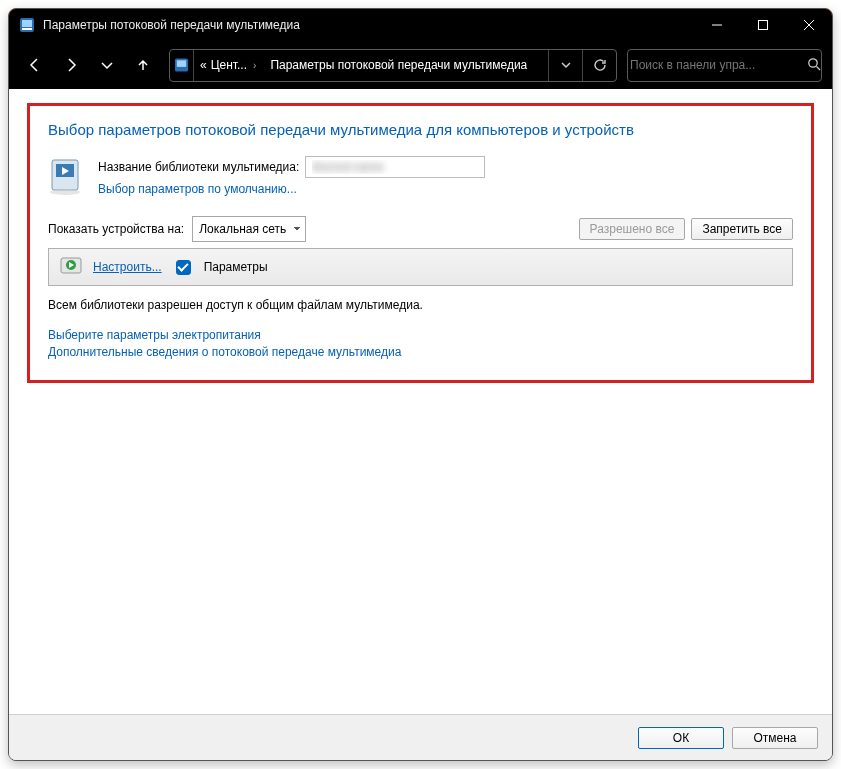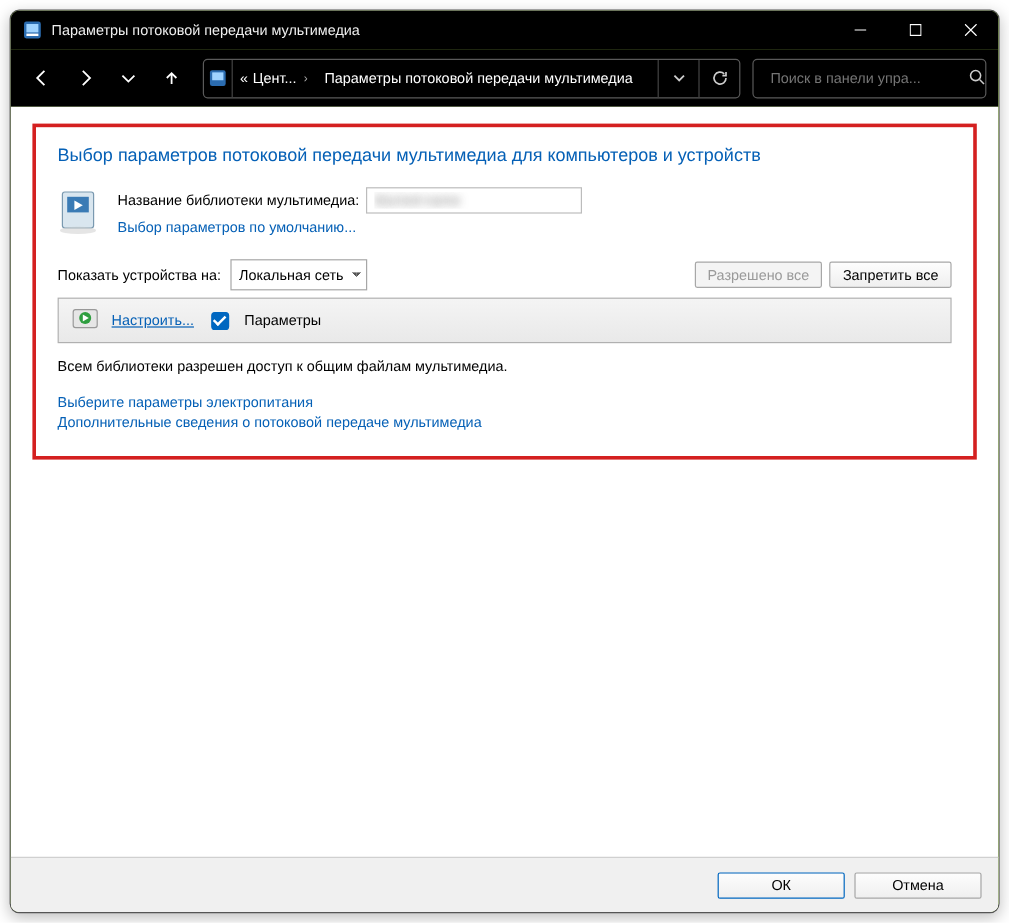--- a/index.html
+++ b/index.html
@@ -11,21 +11,21 @@
     font-size: 12px;
   }
   .window {
     width: 825px;
     height: 753px;
     border: 1px solid #555;
     border-radius: 8px;
     overflow: hidden;
     display: flex;
     flex-direction: column;
-    background: #bef264;
+    background: #c2410c;
     box-shadow: 0 4px 12px rgba(0,0,0,.25);
   }
   
   .titlebar {
     height: 32px;
     background: #000;
     display: flex;
     align-items: center;
     padding-left: 10px;
     color: #eee;
@@ -84,21 +84,21 @@
     margin-left:auto; display:flex; height:100%;
   }
   .addr-ctrl {
     width:34px; display:flex;align-items:center;justify-content:center;
     color:#ccc; border-left:1px solid #444;
   }
   .searchbar {
     width:195px; height:33px;
     border:1px solid #5a5a5a; border-radius:4px;
     display:flex; align-items:center; background:#000;
-    padding:0 12px; gap:8px;
+    padding:0 0; gap:8px;
   }
   .searchbar input {
     flex:1; background:transparent; border:none; outline:none;
     color:#ccc; font-size:12px;
   }
   .searchbar .sicon { color:#ccc; }
 
   
   .content {
     flex:1;
@@ -194,21 +194,21 @@
 
   .status-line { margin:12px 0 16px 0; color:#000;}
   .linklist a { display:block; margin:3px 0;}
 
   .footer {
     height:46px; background:#f0f0f0;
     border-top:1px solid #d0d0d0;
     display:flex; align-items:center; justify-content:flex-end;
     padding:0 14px; gap:8px;
   }
-  .footer .btn { width:106px; }
+  .footer .btn { width:86px; }
   .footer .btn.primary {
     border:1px solid #0067c0;
   }
 </style>
 </head>
 <body>
 
 <div class="window">
 
   <div class="titlebar">

